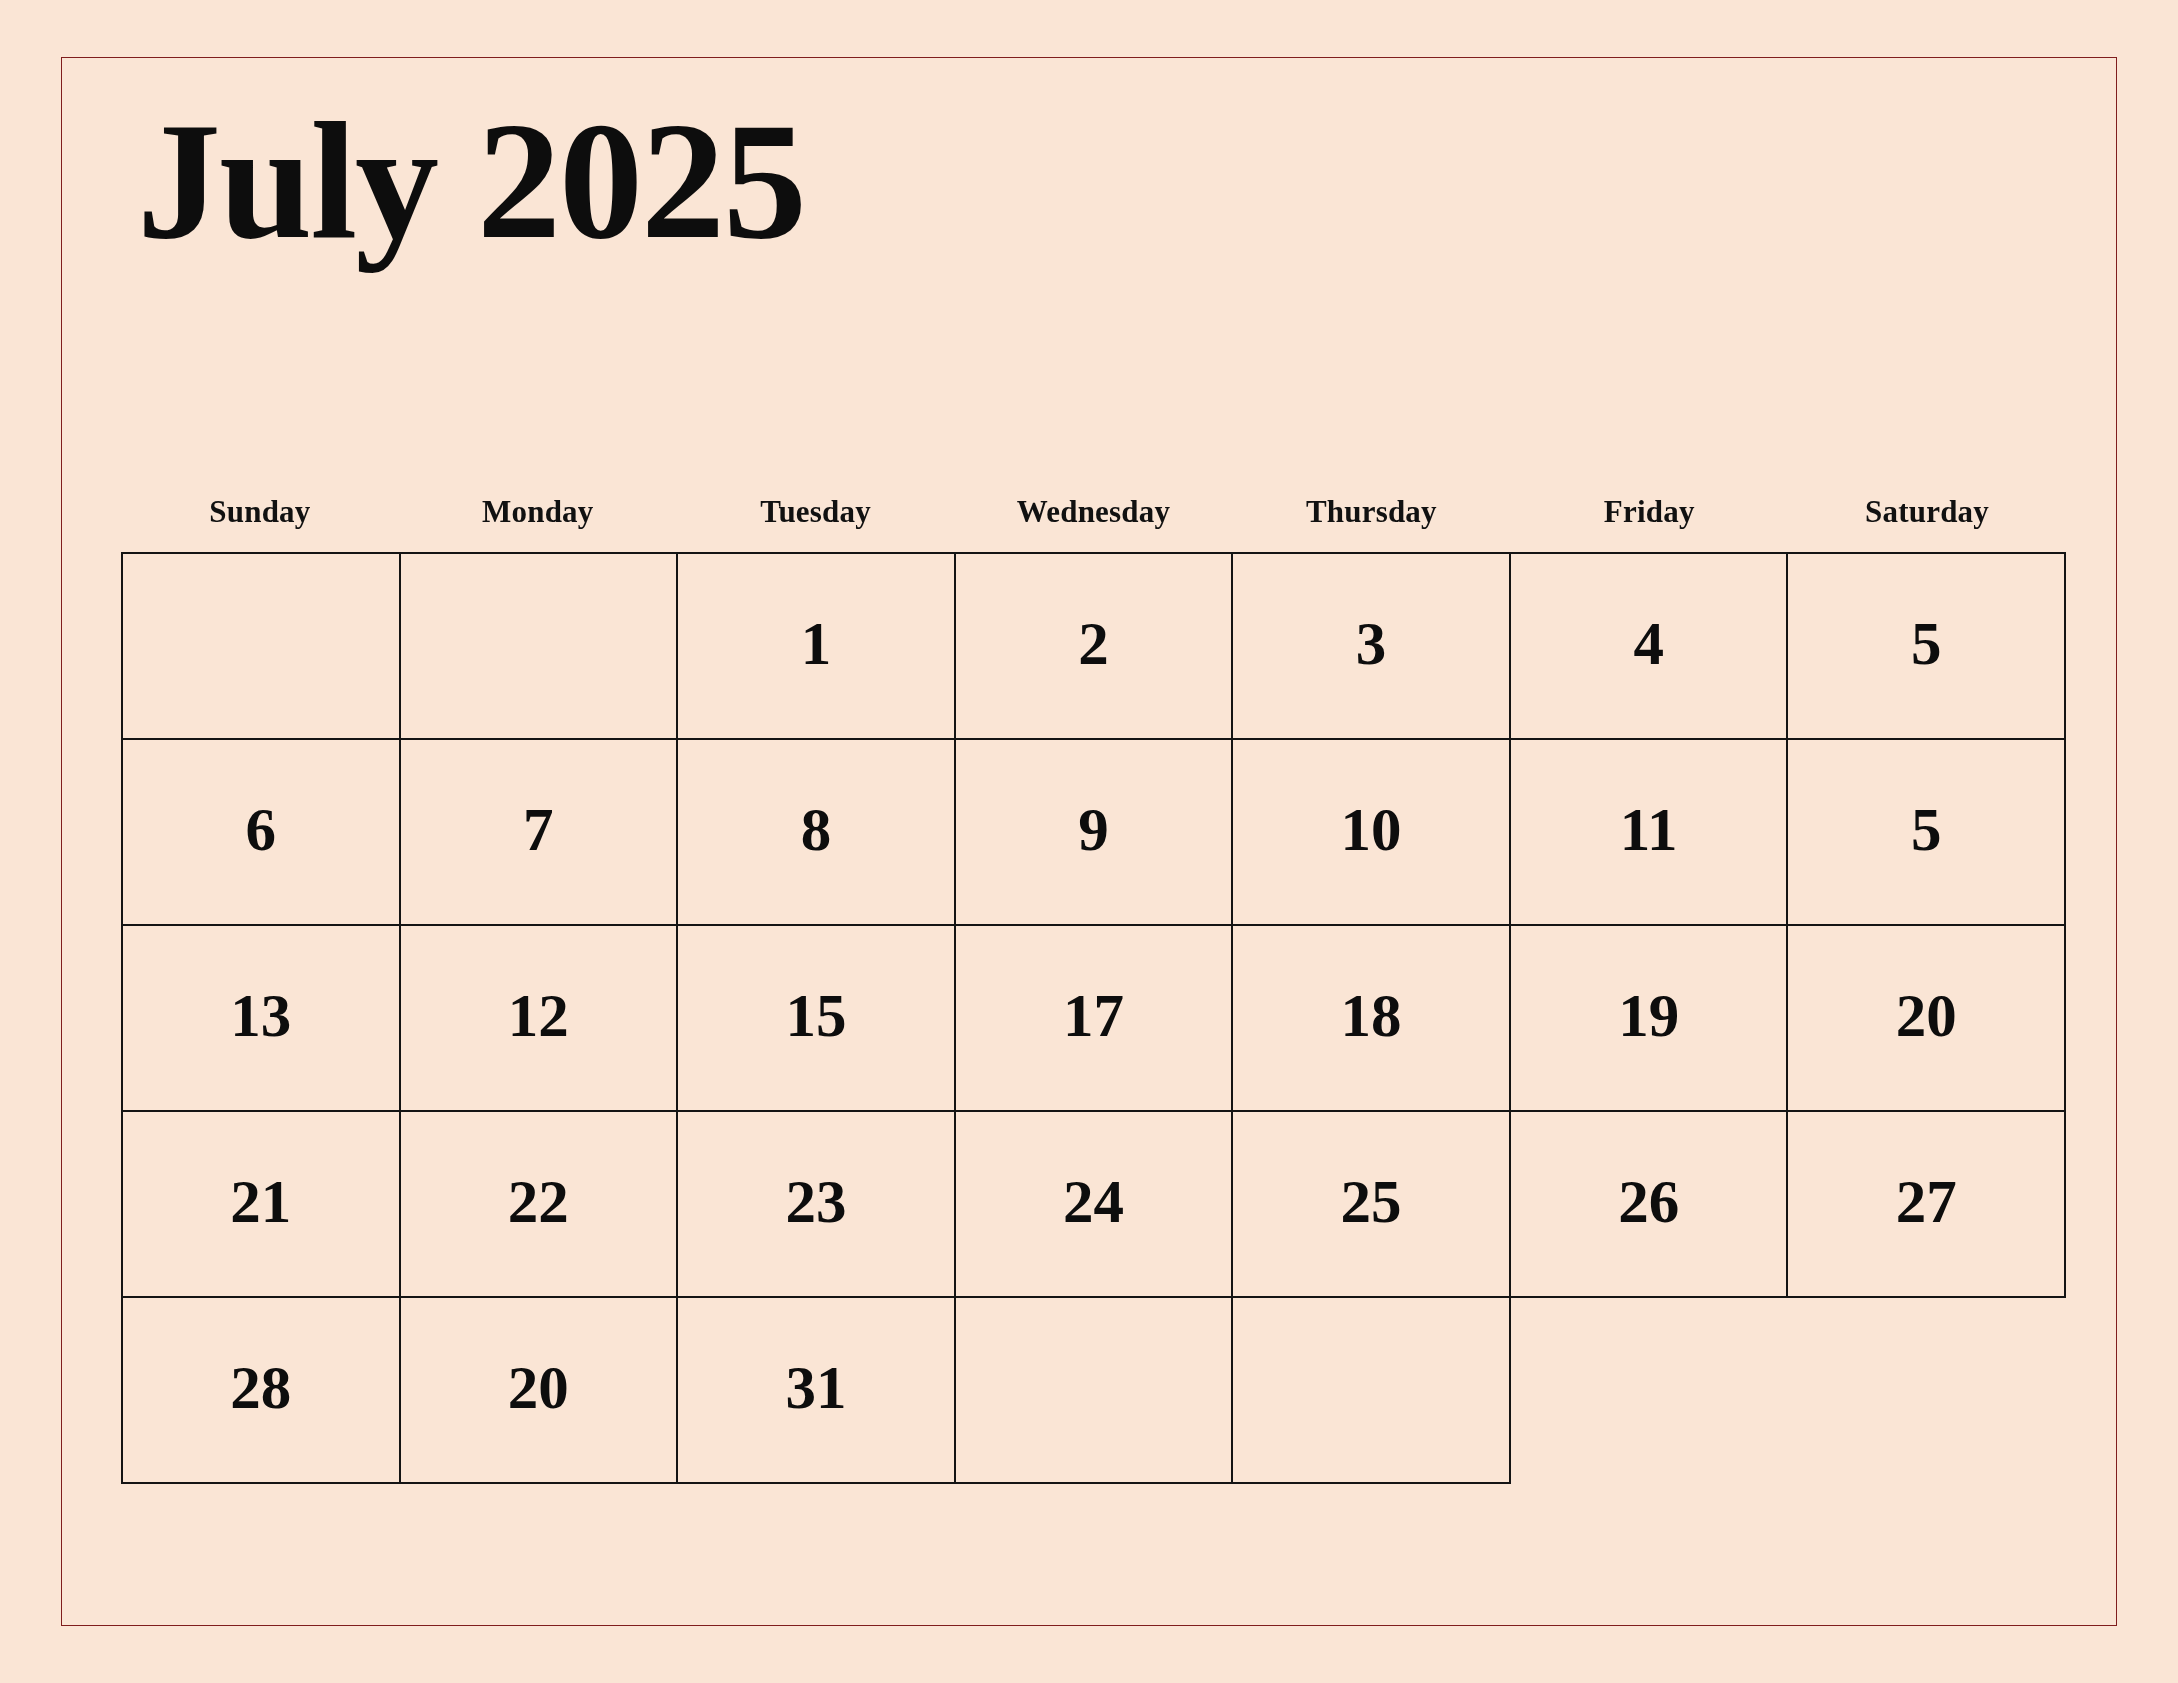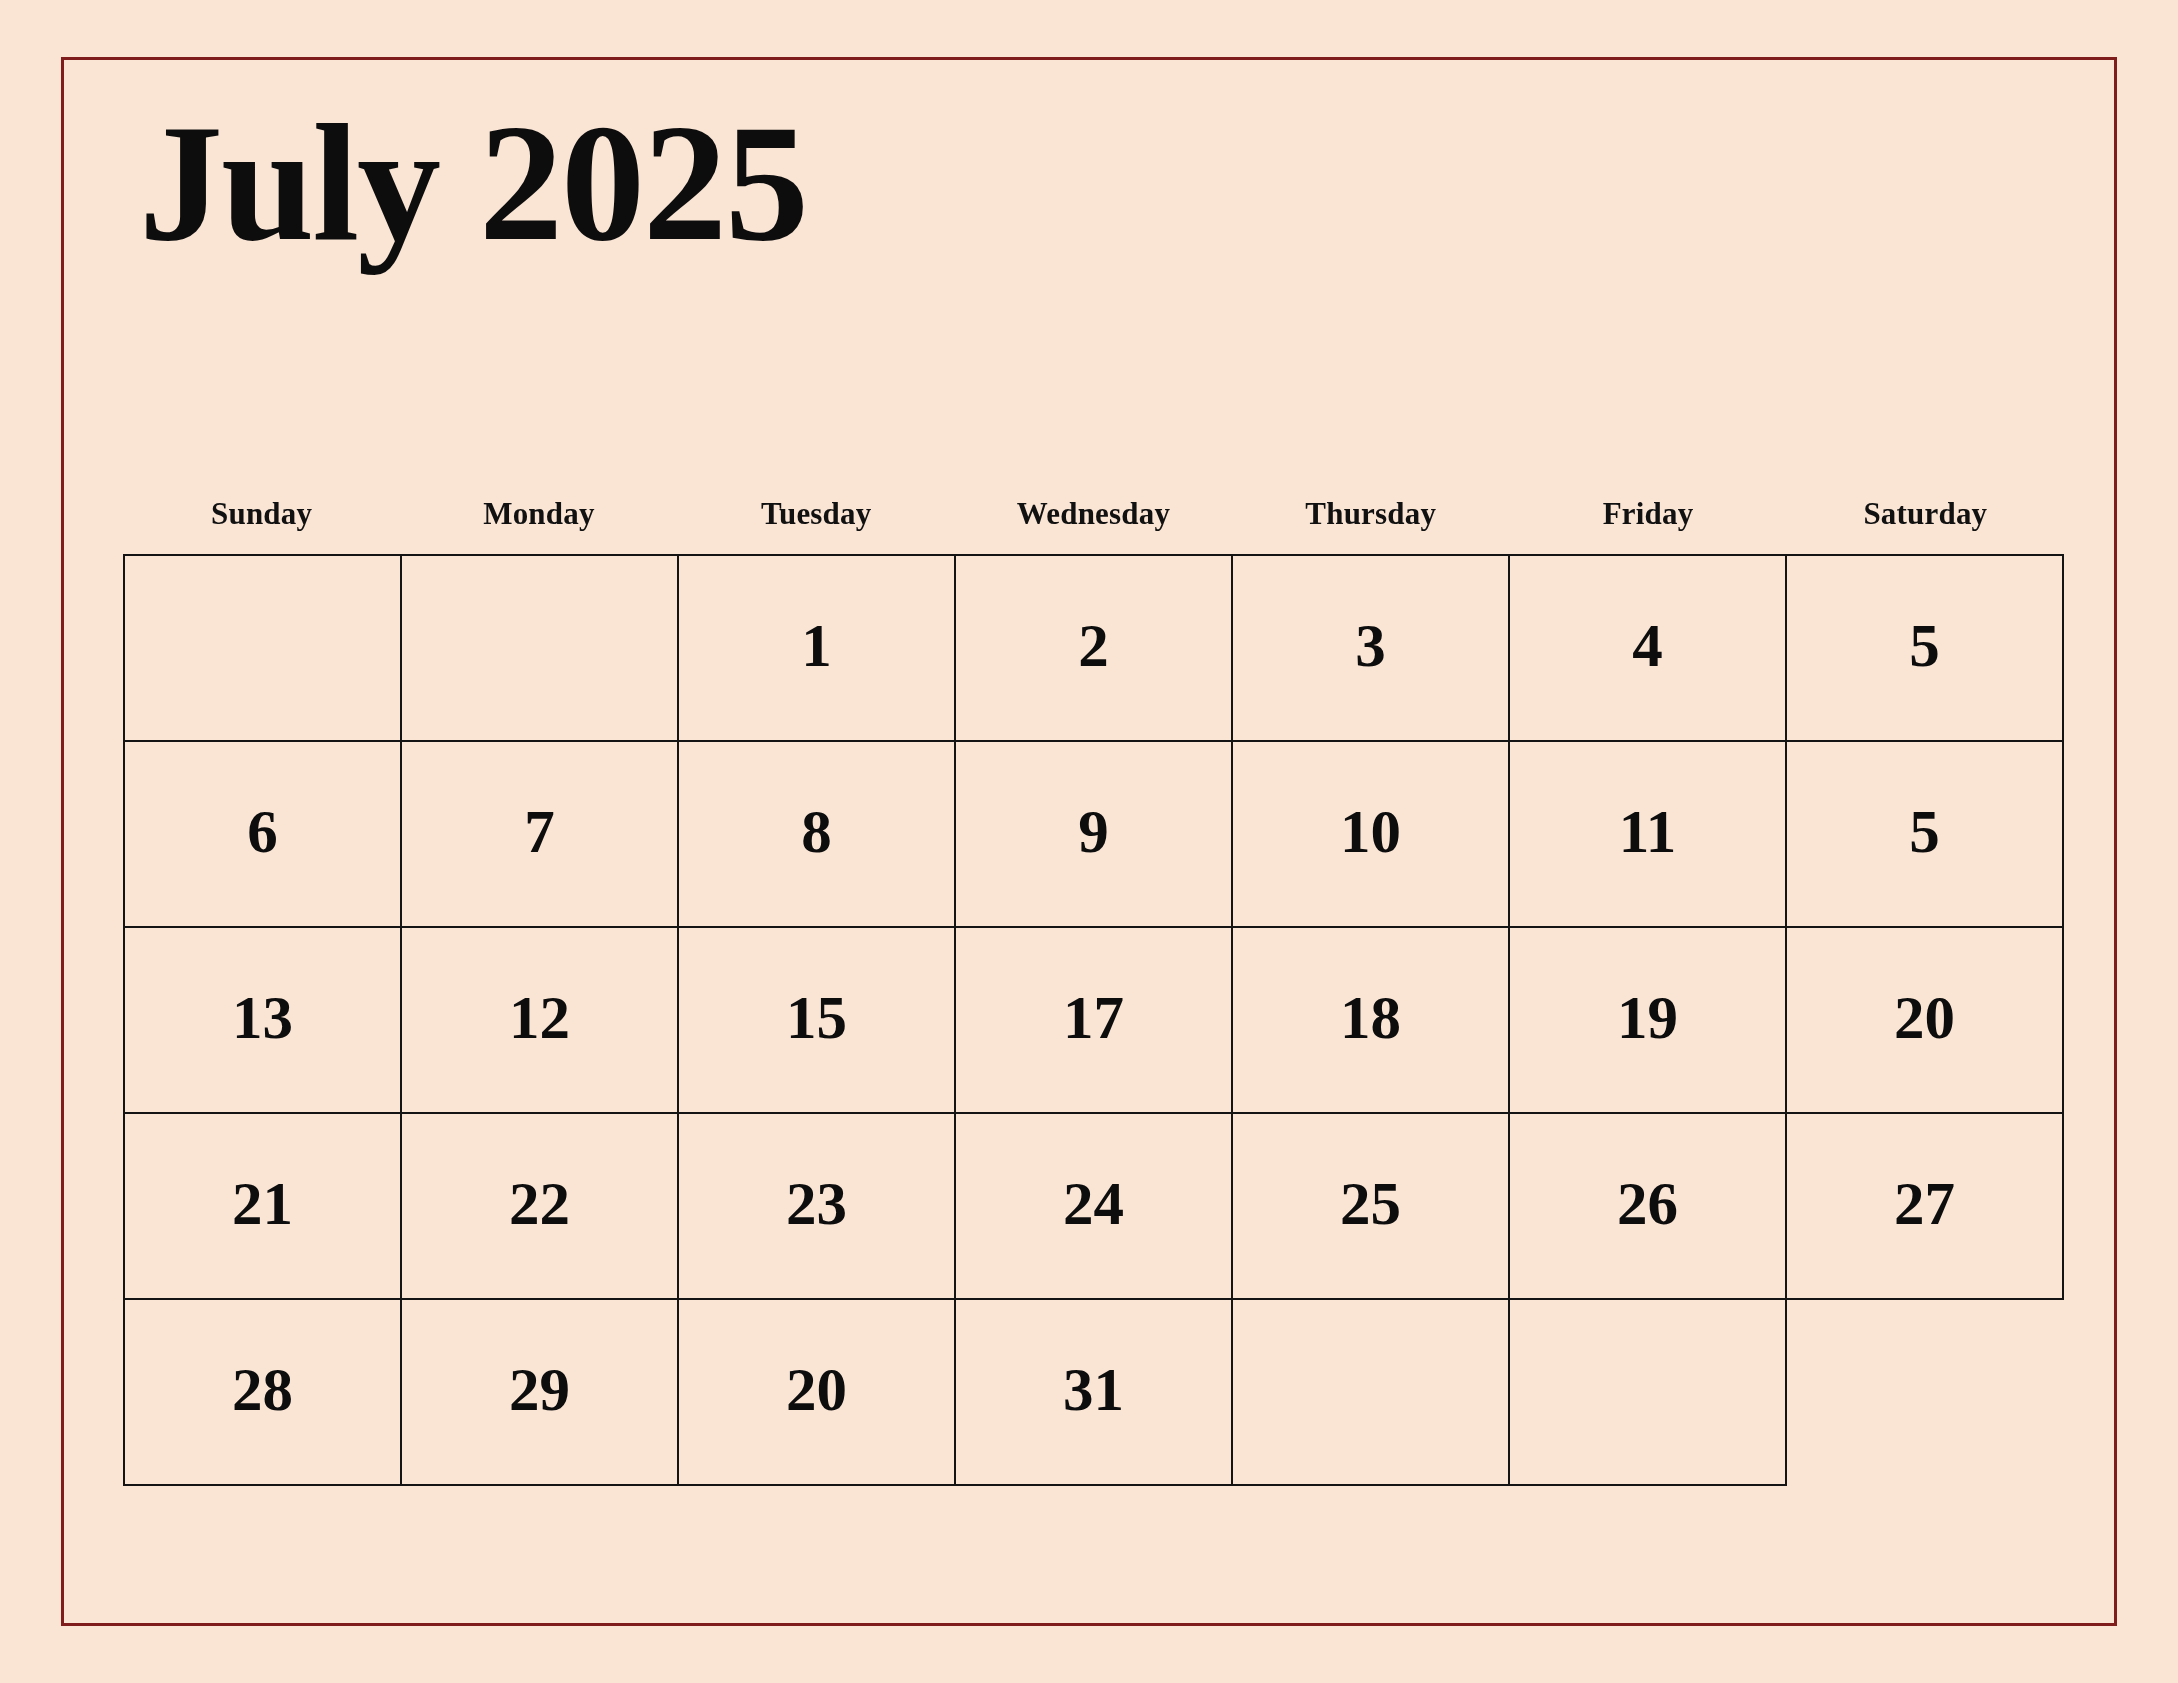--- a/index.html
+++ b/index.html
@@ -20,21 +20,21 @@
     height: 1683px;
     background: #fae5d5;
     box-sizing: border-box;
     padding: 57px 61px;
   }
 
   .frame {
     position: relative;
     width: 100%;
     height: 100%;
-    border: 3px solid #7f1d1d;
+    border: 1px solid #7f1d1d;
     box-sizing: border-box;
     padding: 0 59px;
   }
 
   .title {
     font-family: "Liberation Serif", serif;
     font-weight: bold;
     font-size: 168px;
     line-height: 1;
     letter-spacing: -2px;
@@ -196,23 +196,20 @@
             <span class="daynum">26</span>
           </div>
 
         <div class="cell">
             <span class="daynum">27</span>
           </div>
         <div class="cell">
             <span class="daynum">28</span>
           </div>
         <div class="cell">
-            <span class="daynum">29</span>
-          </div>
-        <div class="cell">
             <span class="daynum">20</span>
           </div>
         <div class="cell">
             <span class="daynum">31</span>
           </div>
         <div class="cell empty"></div>
         <div class="cell empty"></div>
 
       </div>
     </div>

